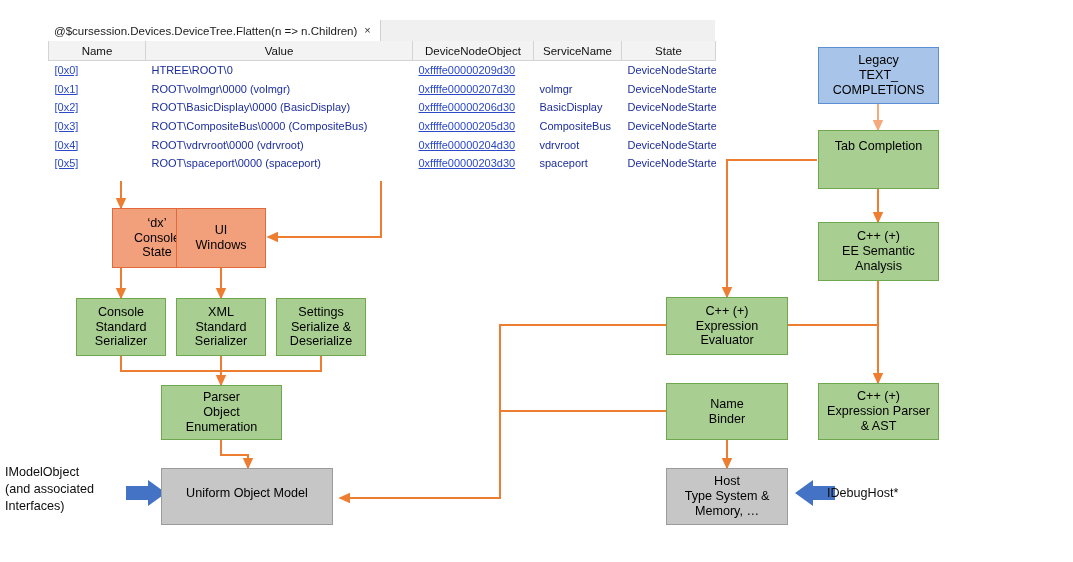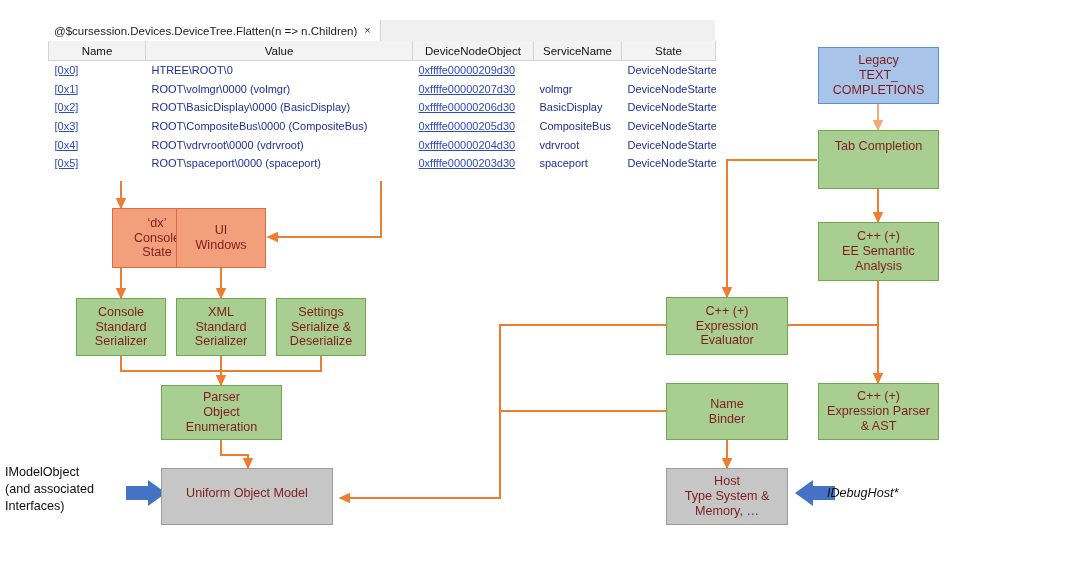--- a/index.html
+++ b/index.html
@@ -39,21 +39,21 @@
   td.c-svc{padding-left:10px;}
   td.c-state{padding-left:14px;}
   .lnk{color:#2b49c6;text-decoration:underline;cursor:pointer;}
   .val-txt{color:#1c2d9c;}
   .state-txt{color:#1c2d9c;}
   .svc-txt{color:#1c2d9c;}
 
   
   .box{position:absolute;box-sizing:border-box;
        display:flex;flex-direction:column;align-items:center;justify-content:center;
-       text-align:center;line-height:1.17;font-size:12.6px;color:#7f1d1d;}
+       text-align:center;line-height:1.17;font-size:12.6px;color:#000000;}
   .box span{display:block;}
   .green {background:#a9ce92;border:1px solid #6fa74f;}
   .orange{background:#f2a07b;border:1px solid #e2693a;}
   .blue  {background:#a8c5e9;border:1px solid #5b8fd4;}
   .gray  {background:#c6c6c6;border:1px solid #9b9b9b;}
 
   
   .sidelabel{position:absolute;font-size:12.6px;line-height:1.35;color:#0d0d0d;}
 
   svg.conn{position:absolute;left:0;top:0;width:1073px;height:562px;
@@ -260,17 +260,17 @@
     <span>Type System &amp;</span>
     <span>Memory, …</span>
   </div>
 
   <div class="sidelabel" style="left:5px;top:464px;width:120px;">
     <div>IModelObject</div>
     <div>(and associated</div>
     <div>Interfaces)</div>
   </div>
 
-  <div class="sidelabel" style="left:827px;top:485px;font-style:italic;">
+  <div class="sidelabel" style="left:827px;top:485px;">
     <div>IDebugHost*</div>
   </div>
 
 </div>
 
 </body></html>

